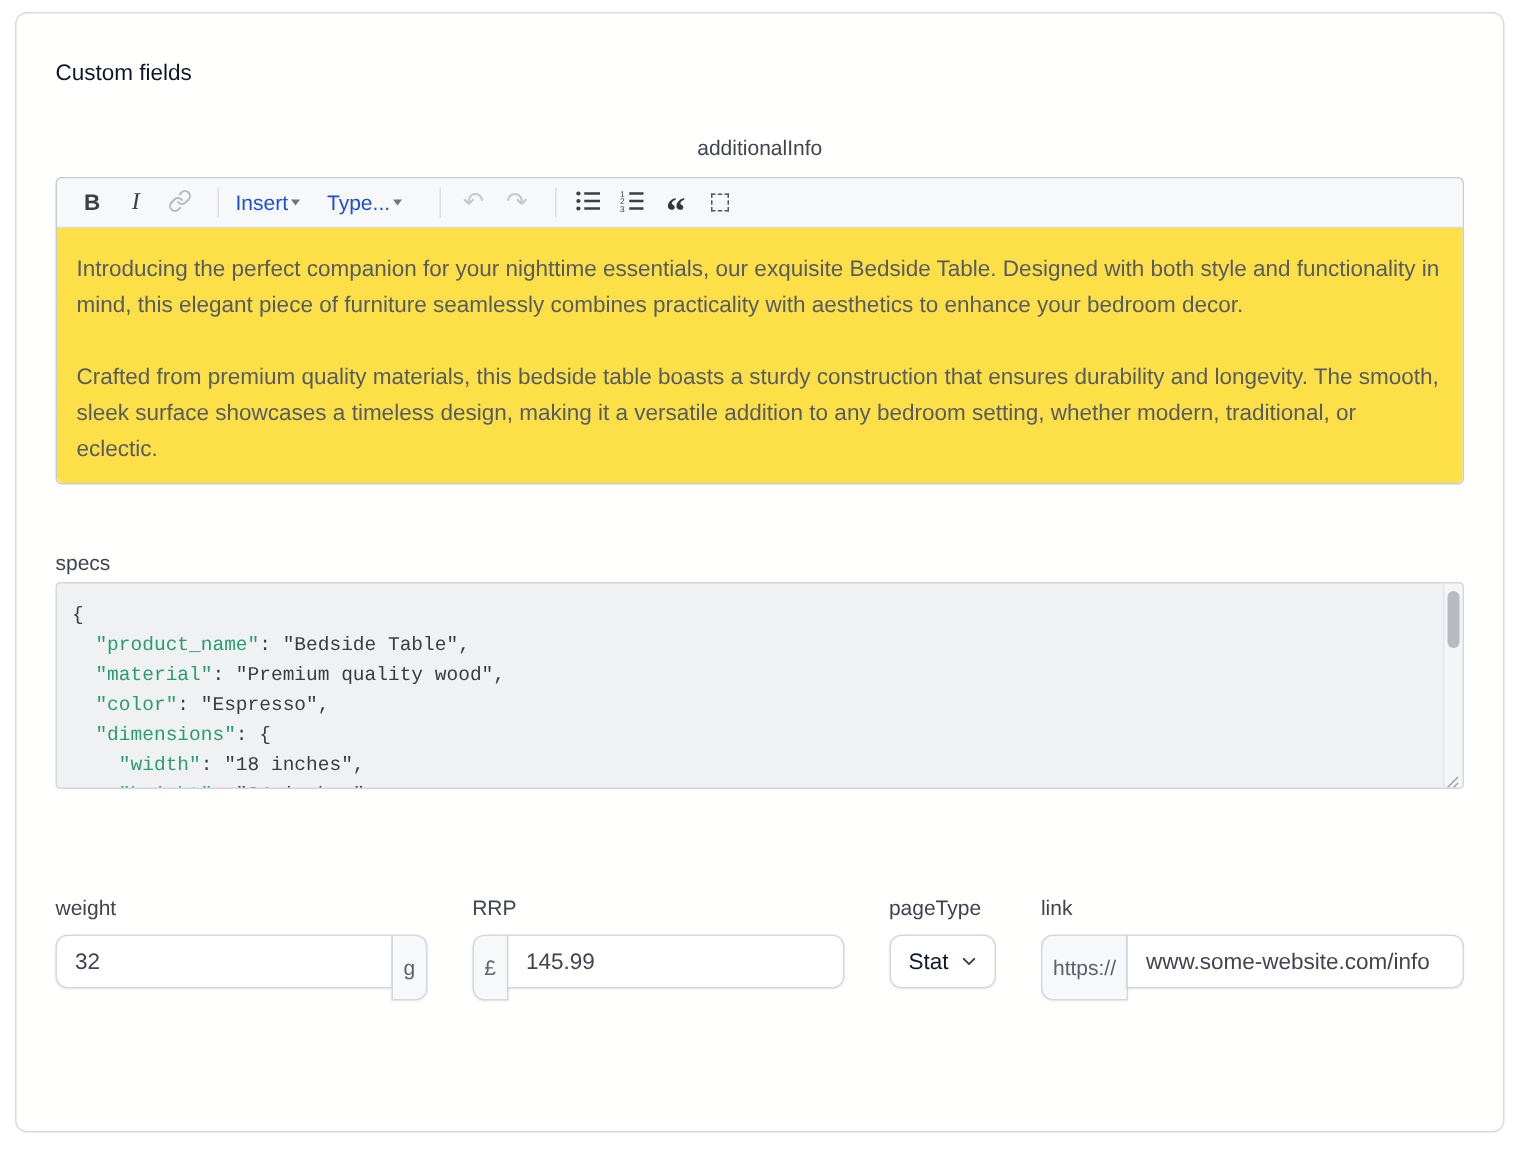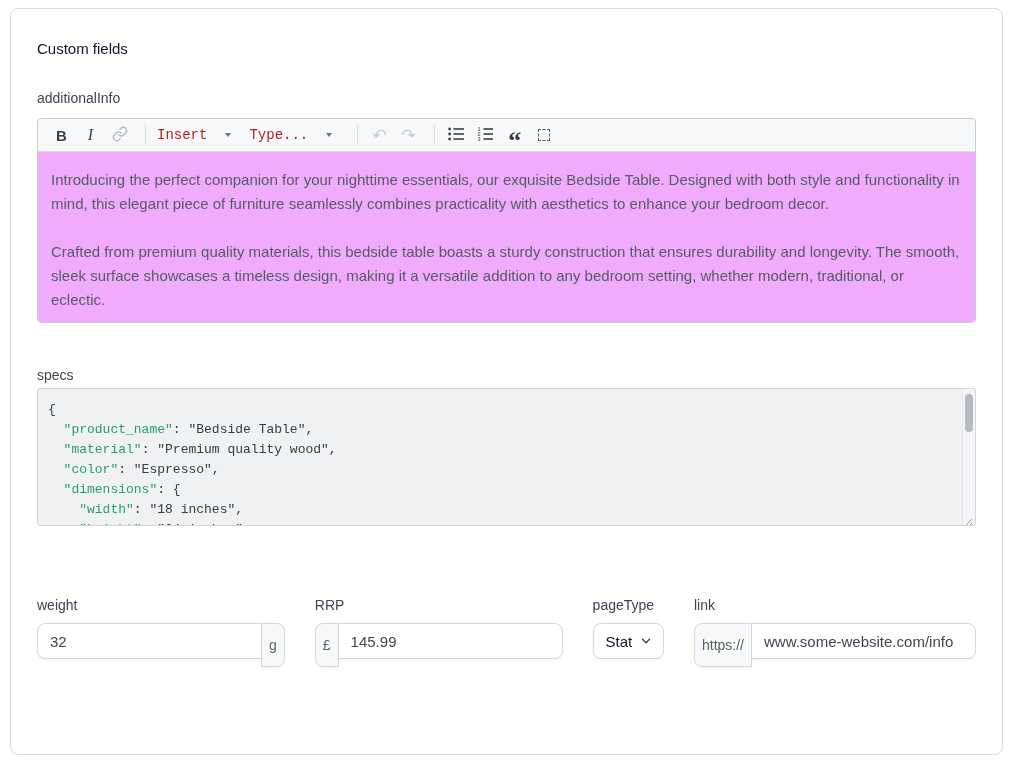--- a/index.html
+++ b/index.html
@@ -23,21 +23,21 @@
   .card-title {
     margin: 31px 0 0;
     font-size: 15px; font-weight: 400;
     color: #0f172a;
   }
   .field-label {
     display: block;
     font-size: 14px; color: #3f4450;
     line-height: 17px;
   }
-  .lbl-additional { margin-top: 33px; }
+  .lbl-additional { margin-top: 33px; text-align: center; }
 
   
   .rte {
     margin-top: 11px;
     border: 1px solid #c6cad1;
     border-radius: 4px;
     background: #fff;
   }
   .rte-toolbar {
     height: 33px;
@@ -53,25 +53,25 @@
     margin-right: 4px;
     color: #3b4046;
     cursor: pointer;
     background: none; border: none; padding: 0;
     font-family: "Liberation Sans", sans-serif;
   }
   .tb-bold { font-weight: 700; font-size: 15px; }
   .tb-italic { font-family: "Liberation Serif", serif; font-style: italic; font-size: 16px; }
   .tb-sep { width: 1px; height: 20px; background: #dcdfe3; margin: 0 9px; flex: 0 0 auto; }
   .tb-dd {
-    display: flex; align-items: center; gap: 18px;
-    font-size: 14px; color: #b91c1c;
+    display: flex; align-items: center; gap: 2px;
+    font-size: 14px; color: #1d4ed8;
     margin-right: 14px; cursor: pointer;
     background: none; border: none; padding: 0 2px;
-    font-family: Liberation Mono, monospace;
+    font-family: Liberation Sans, sans-serif;
     height: 24px;
   }
   .caret {
     width: 0; height: 0;
     border-left: 3.5px solid transparent;
     border-right: 3.5px solid transparent;
     border-top: 4.5px solid #70757c;
   }
   .tb-undo, .tb-redo {
     font-family: "DejaVu Sans", sans-serif;
@@ -81,21 +81,21 @@
     font-family: "Liberation Serif", serif;
     font-weight: 700; font-size: 26px;
     line-height: 0; color: #33373d;
     transform: translateY(6px);
   }
   .tb-box-icon { width: 12px; height: 12px; border: 1px dashed #53585e; }
   .rte-content {
     min-height: 168px;
     padding: 16px 13px 10px;
     border-radius: 0 0 4px 4px;
-    background: #f0abfc;
+    background: #fde047;
   }
   .editor-p {
     margin: 0 0 24px;
     font-size: 15px; line-height: 24px;
     color: #575c64;
   }
   .editor-p:last-child { margin-bottom: 0; }
 
   
   .lbl-specs { margin-top: 44px; }

